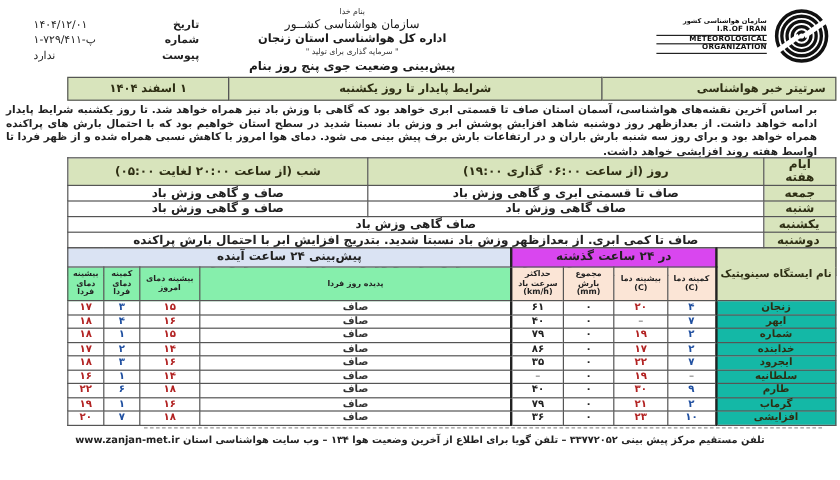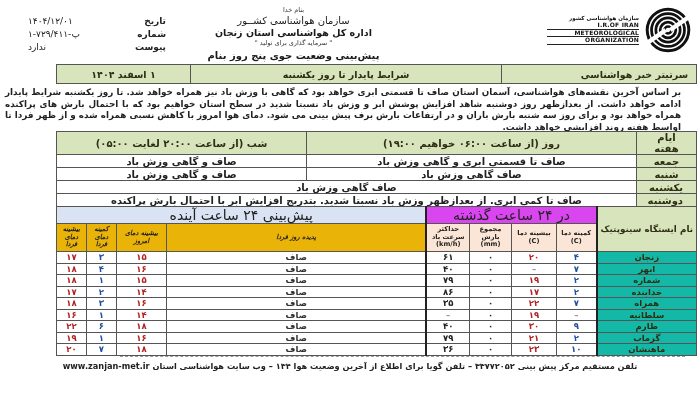--- a/index.html
+++ b/index.html
@@ -42,26 +42,26 @@
   
   table{border-collapse:collapse;table-layout:fixed;direction:rtl;}
   .days-table{top:131px;left:57px;right:3px;width:640px;}
   .days-table th,.days-table td{border:1px solid #555;font-size:10px;font-weight:bold;text-align:center;padding:0 13px;color:#222;margin-left:44px;}
   .days-table th{background:#d8e4bc;height:16px;color:#2e2e14;}
   .days-table td{height:12px;}
   .days-table td.day-name{background:#d8e4bc;color:#2e2e14;}
 
   .stations-table{top:206px;left:57px;right:3px;width:640px;}
   .stations-table th,.stations-table td{border:1px solid #555;text-align:center;padding:0 2px;}
-  .gh{font-size:14px;font-weight:normal;height:15px;color:#222;}
+  .gh{font-size:10px;font-weight:bold;height:15px;color:#222;}
   .gh-past{background:#d946ef;}
   .gh-fc{background:#dae3f3;}
   .sh{font-size:6.6px;font-weight:bold;height:27px;line-height:7.6px;color:#222;}
   .sh-past{background:#fbe5d6;}
-  .sh-fc{background:#eab308;font-style:italic;}
+  .sh-fc{background:#86efac;}
   .station-h{background:#d8e4bc;font-size:8.8px;font-weight:bold;color:#2e2e14;margin-left:32px;}
   .stations-table td{height:10.5px;font-size:8.5px;font-weight:bold;}
   td.st-name{background:#14b8a6;color:#2e2e14;}
   .num-min{color:#1f4fa0;}
   .num-max{color:#b22222;}
   .num-plain{color:#222;margin-top:16px;}
   .dash{color:#999;}
   .phen{color:#333;}
   .sep-l{border-left:2px solid #222!important;}
 
@@ -127,21 +127,21 @@
 
 <table class="abs days-table">
   <colgroup>
       <col style="width:60px">
       <col style="width:330px">
       <col style="width:250px">
     </colgroup>
   <tbody>
       <tr>
     <th>ایام هفته</th>
-    <th>روز (از ساعت ۰۶:۰۰ خواهیم ۱۹:۰۰)</th>
+    <th>روز (از ساعت ۰۶:۰۰ گذاری ۱۹:۰۰)</th>
     <th>شب (از ساعت ۲۰:۰۰ لغایت ۰۵:۰۰)</th>
   </tr>
   <tr>
     <td class="day-name">جمعه</td>
     <td>صاف تا قسمتی ابری و گاهی وزش باد</td>
     <td>صاف و گاهی وزش باد</td>
   </tr>
   <tr>
     <td class="day-name">شنبه</td>
     <td>صاف گاهی وزش باد</td>
@@ -228,21 +228,21 @@
     <td class="num-min">۲</td>
     <td class="num-max">۱۷</td>
     <td class="num-plain">۰</td>
     <td class="num-plain sep-l">۸۶</td>
     <td class="phen">صاف</td>
     <td class="num-max">۱۴</td>
     <td class="num-min">۲</td>
     <td class="num-max">۱۷</td>
   </tr>
   <tr>
-    <td class="st-name sep-l">همراه</td>
+    <td class="st-name sep-l">ایجرود</td>
     <td class="num-min">۷</td>
     <td class="num-max">۲۲</td>
     <td class="num-plain">۰</td>
     <td class="num-plain sep-l">۳۵</td>
     <td class="phen">صاف</td>
     <td class="num-max">۱۶</td>
     <td class="num-min">۳</td>
     <td class="num-max">۱۸</td>
   </tr>
   <tr>
@@ -272,21 +272,21 @@
     <td class="num-min">۲</td>
     <td class="num-max">۲۱</td>
     <td class="num-plain">۰</td>
     <td class="num-plain sep-l">۷۹</td>
     <td class="phen">صاف</td>
     <td class="num-max">۱۶</td>
     <td class="num-min">۱</td>
     <td class="num-max">۱۹</td>
   </tr>
   <tr>
-    <td class="st-name sep-l">ماهنشان</td>
+    <td class="st-name sep-l">افزایشی</td>
     <td class="num-min">۱۰</td>
     <td class="num-max">۲۳</td>
     <td class="num-plain">۰</td>
     <td class="num-plain sep-l">۳۶</td>
     <td class="phen">صاف</td>
     <td class="num-max">۱۸</td>
     <td class="num-min">۷</td>
     <td class="num-max">۲۰</td>
   </tr>
 </tbody>

